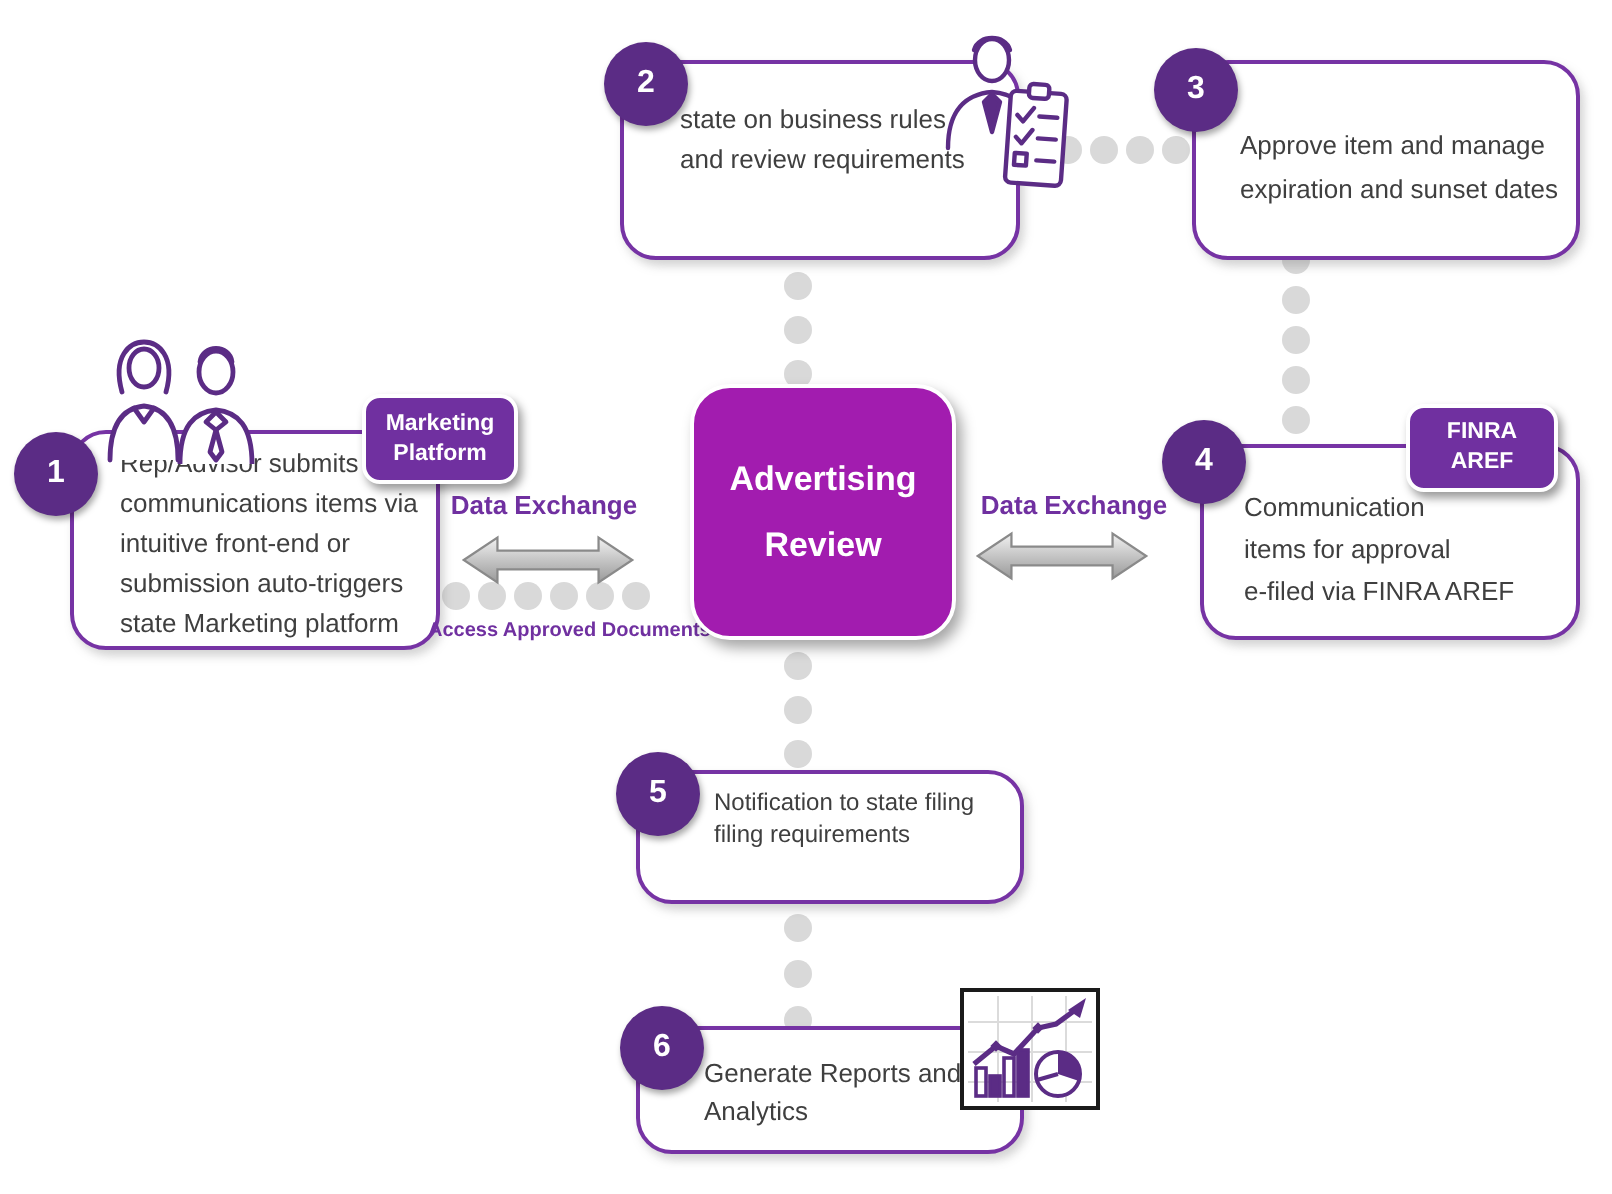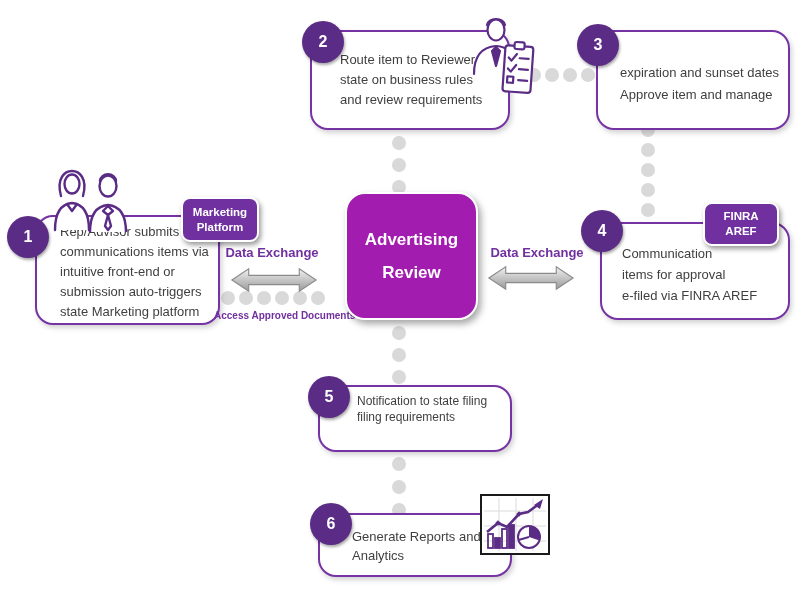--- a/index.html
+++ b/index.html
@@ -136,21 +136,20 @@
       <path d="M58,47 l-3,11 l3,4 l3,-4 z"></path>
     </g>
   </svg>
   <div class="badge" style="left:181px; top:197px; width:78px; height:45px;">
     <span>Marketing</span>
     <span>Platform</span>
   </div>
 
   <div class="step-box" style="left:310px; top:30px; width:200px; height:100px;"></div>
   <div class="step-text" style="left:340px; top:50px;">
-    <span>Route item to Reviewer</span>
     <span>state on business rules</span>
     <span>and review requirements</span>
   </div>
   <div class="num" style="left:302px; top:21px;">2</div>
   <svg class="icon" style="left:466px; top:16px;" width="76" height="80" viewBox="0 0 76 80">
     <g stroke="#5B2C85" stroke-width="2.2" fill="#fff" stroke-linejoin="round" stroke-linecap="round">
       <path d="M21,9 C23,1 37,1 39,9" fill="none"></path>
       <ellipse cx="30" cy="14" rx="8.5" ry="10.5"></ellipse>
       <path d="M8,58 C8,39 17,31 30,30 C43,31 52,39 52,58"></path>
       <path d="M30,31 l-4,4 l4,15 l4,-15 z" fill="#5B2C85"></path>
@@ -162,22 +161,22 @@
         <path d="M42,53 l3,3 l5,-7" fill="none"></path>
         <line x1="53" y1="53" x2="62" y2="53"></line>
         <rect x="42" y="61" width="6" height="6"></rect>
         <line x1="53" y1="64" x2="62" y2="64"></line>
       </g>
     </g>
   </svg>
 
   <div class="step-box" style="left:596px; top:30px; width:194px; height:100px;"></div>
   <div class="step-text" style="left:620px; top:62px; line-height:22px;">
+    <span>Approve item and manage</span>
     <span>expiration and sunset dates</span>
-    <span>Approve item and manage</span>
   </div>
   <div class="num" style="left:577px; top:24px;">3</div>
 
   <div class="center-box">
     <span>Advertising</span>
     <span>Review</span>
   </div>
 
   <div class="step-box" style="left:600px; top:222px; width:190px; height:98px;"></div>
   <div class="step-text" style="left:622px; top:243px; line-height:21px;">

